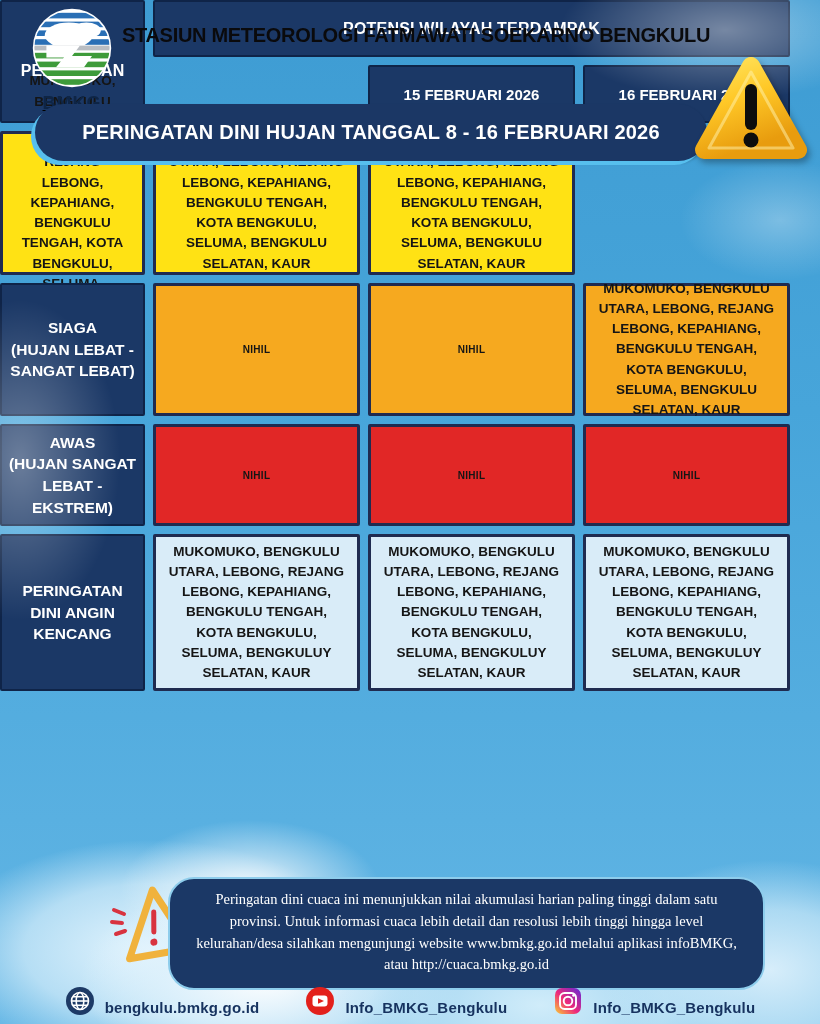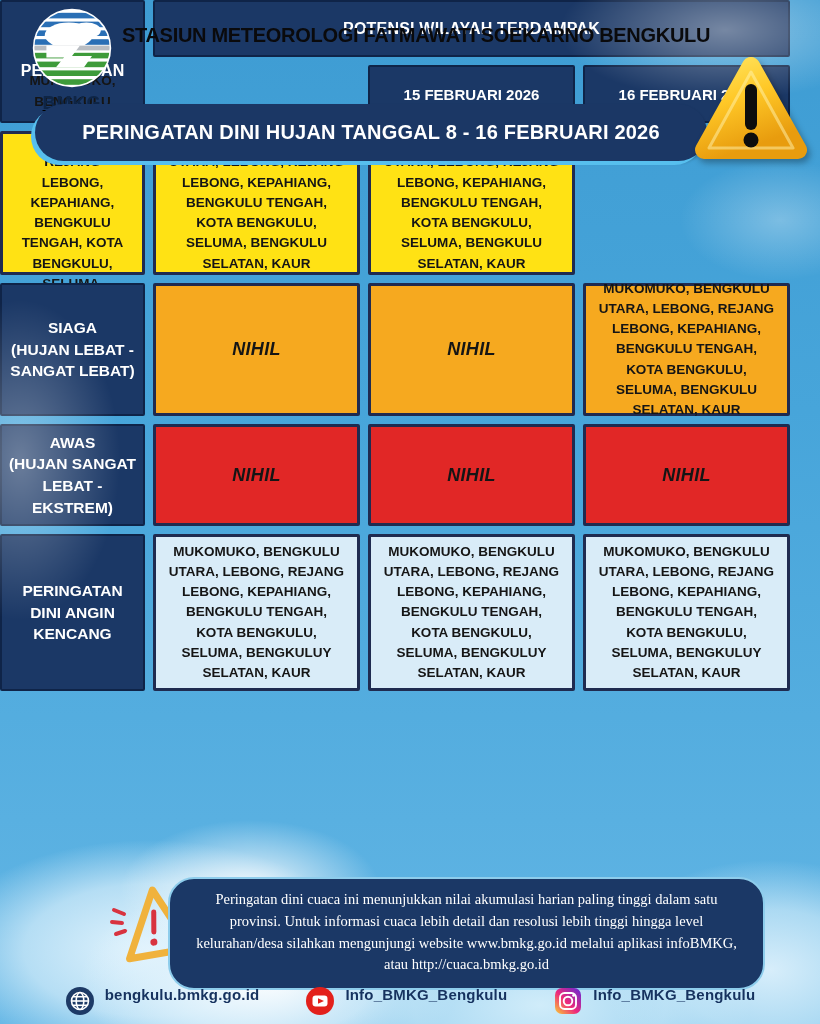--- a/index.html
+++ b/index.html
@@ -55,40 +55,40 @@
   .navy-cell { background:#1B3866; border:2px solid #0F2448; color:#fff; }
   .level-head { grid-column:1; grid-row:1 / span 2; font-size:16px; }
   .span-head  { grid-column:2 / span 3; grid-row:1; font-size:16px; letter-spacing:0.2px; }
   .date-cell  { font-size:15px; }
   .row-label  { font-size:15.5px; line-height:1.4; }
   .data-cell  { border:3px solid #1F2B50; color:#151515; font-size:13.5px; line-height:1.5; padding:4px 12px; font-weight:800; }
   .bg-waspada { background:#FFE214; }
   .bg-siaga   { background:#F6A91F; }
   .bg-awas    { background:#E12726; }
   .bg-angin   { background:#D9ECF8; }
-  .nihil      { font-size:18px; letter-spacing:0.3px;font-style:italic; }
+  .nihil      { font-size:10px; letter-spacing:0.3px; }
   .prewrap    { white-space:pre-line; }
 
   
   .note {
     left:168px; top:877px; width:597px;
     background:#1B3866; border:2px solid #8ECDEC; border-radius:26px;
     padding:10px 20px 12px;
     color:#fff; text-align:center;
     font-family:"Liberation Serif","DejaVu Serif",serif;
     font-size:14.5px; line-height:1.5;
   }
   .sketch { left:108px; top:876px; width:92px; height:96px; }
 
   
   .social {
     left:0; top:986px; width:820px;
     display:flex; justify-content:center; align-items:center; gap:46px;
   }
-  .social-item { display:flex; align-items:flex-start; gap:10px; cursor:pointer; }
+  .social-item { display:flex; align-items:flex-end; gap:10px; cursor:pointer; }
   .social-text { color:#16325F; font-weight:bold; font-size:15px; letter-spacing:0.2px; }
   .icon-30 { width:30px; height:30px; display:block; }
 </style>
 </head>
 <body>
 
 <div class="cloud c5"></div>
 <div class="cloud c6"></div>
 <div class="cloud c8"></div>
 <div class="cloud c1"></div>

